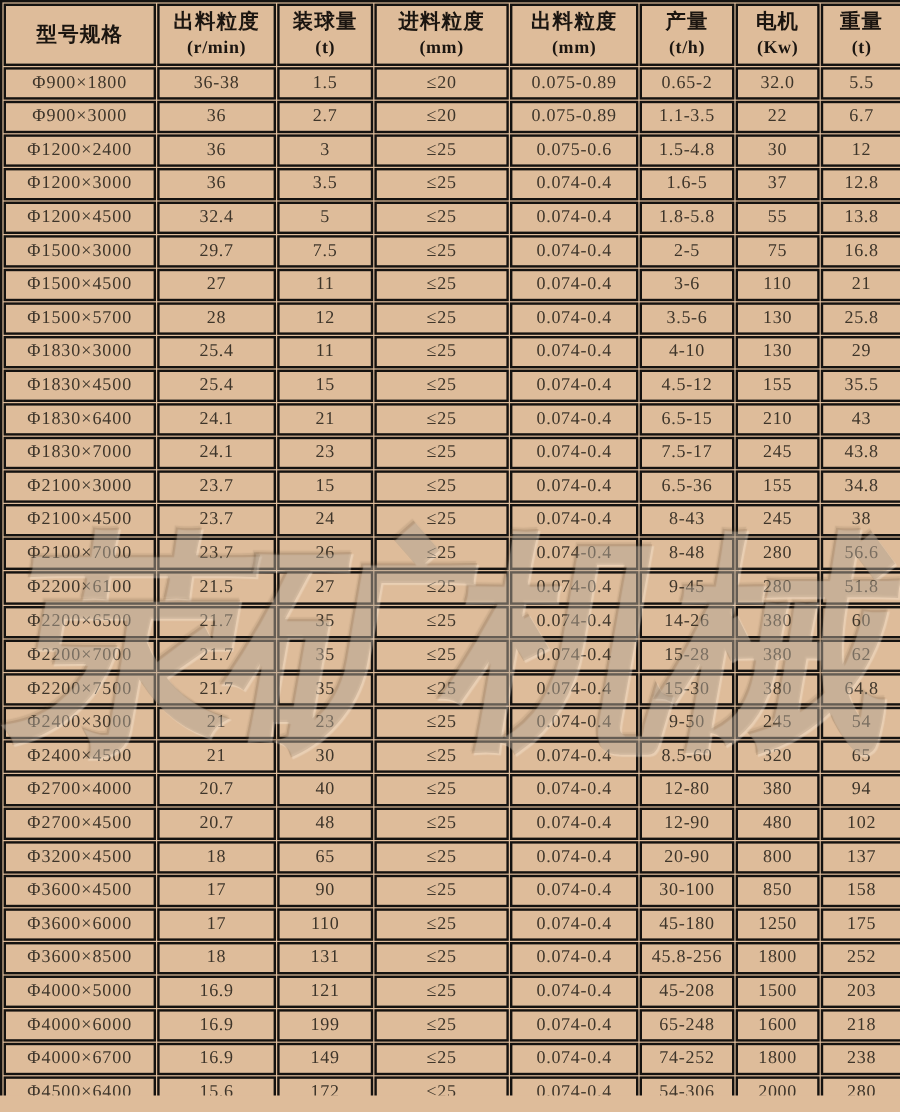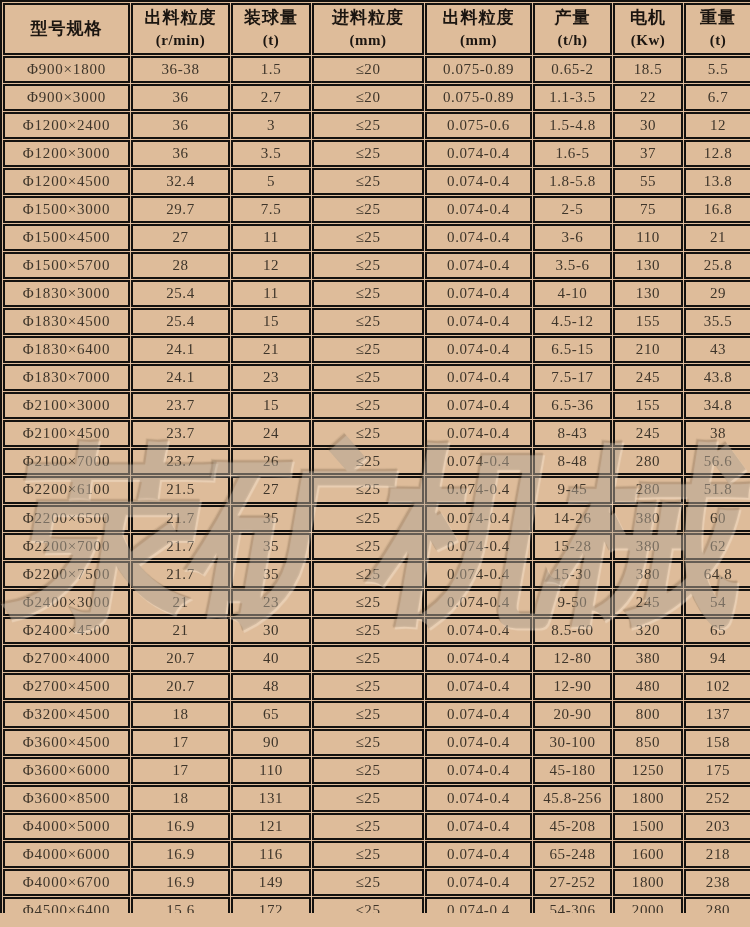--- a/index.html
+++ b/index.html
@@ -123,21 +123,21 @@
         </tr>
     </thead>
     <tbody>
         <tr>
           <td class="model-cell">Φ900×1800</td>
           <td>36-38</td>
           <td>1.5</td>
           <td>≤20</td>
           <td>0.075-0.89</td>
           <td>0.65-2</td>
-          <td>18.5</td>
+          <td>32.0</td>
           <td>5.5</td>
         </tr>
         <tr>
           <td class="model-cell">Φ900×3000</td>
           <td>36</td>
           <td>2.7</td>
           <td>≤20</td>
           <td>0.075-0.89</td>
           <td>1.1-3.5</td>
           <td>22</td>
@@ -399,34 +399,34 @@
           <td>121</td>
           <td>≤25</td>
           <td>0.074-0.4</td>
           <td>45-208</td>
           <td>1500</td>
           <td>203</td>
         </tr>
         <tr>
           <td class="model-cell">Φ4000×6000</td>
           <td>16.9</td>
-          <td>116</td>
+          <td>199</td>
           <td>≤25</td>
           <td>0.074-0.4</td>
           <td>65-248</td>
           <td>1600</td>
           <td>218</td>
         </tr>
         <tr>
           <td class="model-cell">Φ4000×6700</td>
           <td>16.9</td>
           <td>149</td>
           <td>≤25</td>
           <td>0.074-0.4</td>
-          <td>27-252</td>
+          <td>74-252</td>
           <td>1800</td>
           <td>238</td>
         </tr>
         <tr>
           <td class="model-cell">Φ4500×6400</td>
           <td>15.6</td>
           <td>172</td>
           <td>≤25</td>
           <td>0.074-0.4</td>
           <td>54-306</td>

